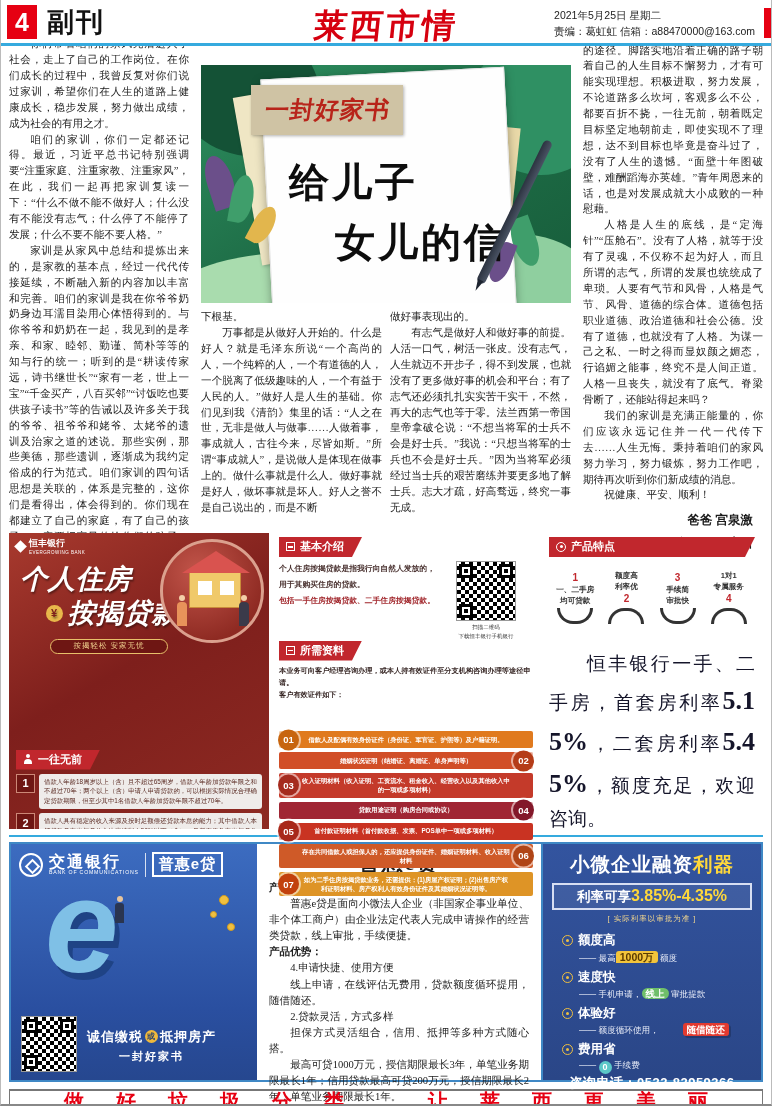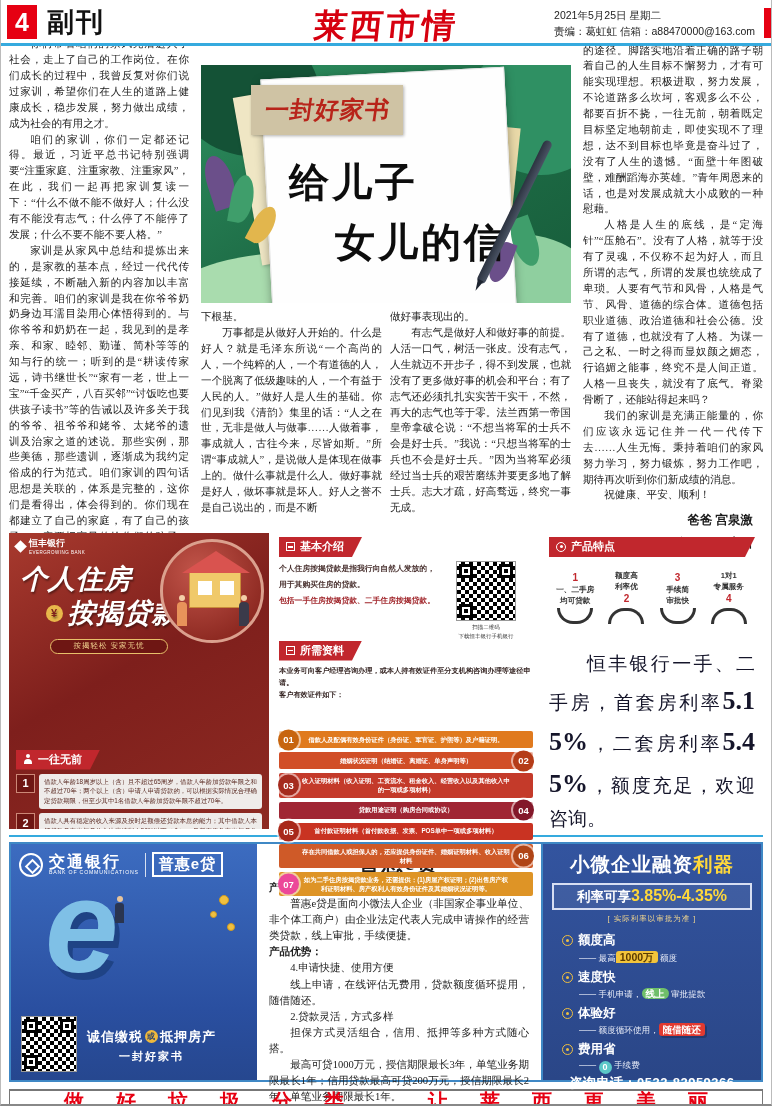--- a/index.html
+++ b/index.html
@@ -121,21 +121,21 @@
   .badge { position:absolute; top:50%; transform:translateY(-50%); width:21px; height:21px; border-radius:50%;
     display:flex; align-items:center; justify-content:center; font-size:9.5px; font-weight:900; color:#fff;
     box-shadow:0 0 0 2px rgba(255,255,255,.55); }
   .badge.L { left:-1px; } .badge.R { right:-1px; }
   .bar.c1 { background:#e07a1e;margin-top:30px; } .bar.c1 .badge { background:#c7650f; }
   .bar.c2 { background:#d14e27; } .bar.c2 .badge { background:#b53c18; }
   .bar.c3 { background:#c43a2a; } .bar.c3 .badge { background:#a52b1e; }
   .bar.c4 { background:#a02634; } .bar.c4 .badge { background:#83182a; }
   .bar.c5 { background:#c93322; } .bar.c5 .badge { background:#a8281a; }
   .bar.c6 { background:#cf5a28; } .bar.c6 .badge { background:#b04517; }
-  .bar.c7 { background:#de9426; } .bar.c7 .badge { background:#ec4899; }
+  .bar.c7 { background:#de9426; } .bar.c7 .badge { background:#c2410c; }
   
   .hf-right { flex:1; padding:4px 8px 6px; display:flex; flex-direction:column;gap:12px; }
   .features { display:flex; justify-content:space-between; margin-top:2px; padding:0 2px; }
   .feat { width:24%; text-align:center; font-size:7.6px; font-weight:bold; color:#333; line-height:1.4; }
   .feat .fnum { color:#c1272d; font-size:10px; font-weight:900; display:block; }
   .arc { width:36px; height:16px; margin:2px auto 0; }
   .arc.up { border:3px solid; border-bottom:none; border-radius:36px 36px 0 0; }
   .arc.dn { border:3px solid; border-top:none; border-radius:0 0 36px 36px; }
   .a1 { border-color:#e0891f; } .a2 { border-color:#d25126; } .a3 { border-color:#c22a2a; } .a4 { border-color:#8e1f29; }
   .promo { font-family:"Liberation Serif", serif; font-size:19px; line-height:1.6; color:#15152a;
@@ -193,21 +193,21 @@
   .sm-note { text-align:center; font-size:7.5px; color:#f5d98f; margin:2px 0 4px; letter-spacing:1px; }
   .sm-feat { margin:4px 0 0 10px; }
   .sm-feat-head { font-weight:900; font-size:12.5px; display:flex; align-items:center; gap:5px; }
   .sm-ic { width:11px; height:11px; border:1.5px solid #f0c040; border-radius:50%; display:inline-block;
     position:relative; flex:none; }
   .sm-ic:after { content:""; position:absolute; left:2.5px; top:2.5px; width:3px; height:3px; border-radius:50%; background:#f0c040; }
   .sm-feat-desc { font-size:8.6px; margin:2px 0 0 17px; color:#e8ecf8; }
   .hl-yellow { background:#f3c43b; color:#5a3a00; padding:0 4px; border-radius:3px 3px 3px 0; font-weight:900; font-size:10.5px; }
   .hl-green { background:#6fbf6a; color:#fff; padding:0 4px; border-radius:8px; font-weight:900; font-size:9.5px; }
   .hl-red { background:#e23a30; color:#fff; padding:1px 4px; border-radius:3px; font-weight:900; font-size:9.5px;
-    box-shadow:2px 2px 0 rgba(0,0,0,.2); }
+    box-shadow:2px 2px 0 rgba(0,0,0,.2);margin-left:24px; }
   .hl-circle { display:inline-flex; width:13px; height:13px; border-radius:50%; background:#5bc8c8; color:#fff;
     align-items:center; justify-content:center; font-weight:900; font-size:9px; vertical-align:-2px; }
   .sm-phone { margin-top:auto; font-size:13px; font-weight:900; text-align:center; letter-spacing:.5px; white-space:nowrap; }
   
   .footer { margin:7px 8px 0; border:2px solid #777; border-left-width:1px; border-right-width:1px;
     height:25px; display:flex; align-items:center; justify-content:center; overflow:hidden; }
   .footer-text { color:#e60012; font-weight:900; font-size:20px; letter-spacing:32px; white-space:nowrap;
     text-indent:32px; font-family:"Liberation Serif", serif; }
 </style>
 </head>

